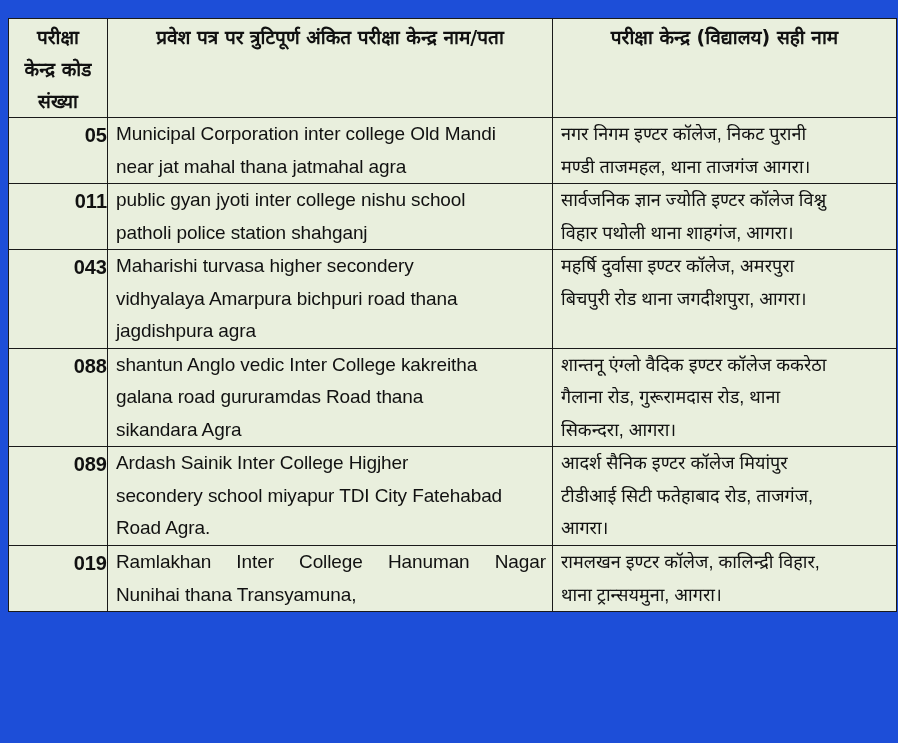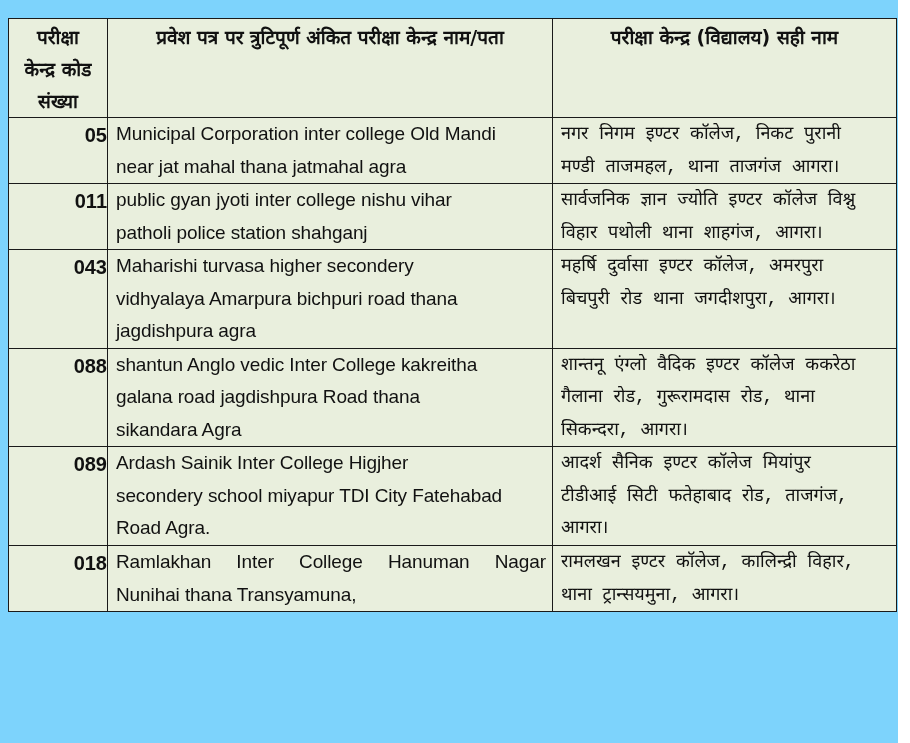--- a/index.html
+++ b/index.html
@@ -6,21 +6,21 @@
   body {
     width: 910px; height: 743px; overflow: hidden;
     background: #ffffff;
     position: relative;
     font-family: "Liberation Sans", "DejaVu Sans", sans-serif;
     color: #111;
   }
   .page {
     position: absolute; left: 0; top: 0;
     width: 898px; height: 743px;
-    background: #7dd3fc;
+    background: #1d4ed8;
   }
   table.centers {
     position: absolute; left: 8px; top: 18px;
     border-collapse: collapse;
     table-layout: fixed;
     width: 888px;
     background: #e9efdd;
   }
   table.centers td, table.centers th {
     border: 1.5px solid #1a1a1a;
@@ -47,21 +47,21 @@
     padding-top: 1px !important;
   }
   td.en {
     font-size: 19px;
     line-height: 32.5px;
     padding: 0 6px 0 8px !important;
     letter-spacing: -0.1px;
   }
   td.en.justify { text-align: justify; text-align-last: left; }
   td.hi {
-    font-family: Liberation Mono, monospace;
+    font-family: Liberation Sans, sans-serif;
     font-size: 18px;
     line-height: 32.5px;
     padding: 0 4px 0 8px !important;
   }
   .line { display: block; white-space: nowrap; }
   .en.justify .line { white-space: normal; text-align: justify; text-align-last: justify; }
   .en.justify .line.last { text-align-last: left; }
 </style>
 </head>
 <body>
@@ -92,21 +92,21 @@
             <span class="line last">near jat mahal thana jatmahal agra</span>
           </td>
           <td class="hi">
             <span class="line">नगर निगम इण्टर कॉलेज, निकट पुरानी</span>
             <span class="line">मण्डी ताजमहल, थाना ताजगंज आगरा।</span>
           </td>
         </tr>
         <tr style="height: 64px;">
           <td class="code">011</td>
           <td class="en">
-            <span class="line">public gyan jyoti inter college nishu vihar</span>
+            <span class="line">public gyan jyoti inter college nishu school</span>
             <span class="line last">patholi police station shahganj</span>
           </td>
           <td class="hi">
             <span class="line">सार्वजनिक ज्ञान ज्योति इण्टर कॉलेज विश्नु</span>
             <span class="line">विहार पथोली थाना शाहगंज, आगरा।</span>
           </td>
         </tr>
         <tr style="height: 98px;">
           <td class="code">043</td>
           <td class="en">
@@ -116,21 +116,21 @@
           </td>
           <td class="hi">
             <span class="line">महर्षि दुर्वासा इण्टर कॉलेज, अमरपुरा</span>
             <span class="line">बिचपुरी रोड थाना जगदीशपुरा, आगरा।</span>
           </td>
         </tr>
         <tr style="height: 98px;">
           <td class="code">088</td>
           <td class="en">
             <span class="line">shantun Anglo vedic  Inter College kakreitha</span>
-            <span class="line">galana road jagdishpura Road thana</span>
+            <span class="line">galana road gururamdas Road thana</span>
             <span class="line last">sikandara Agra</span>
           </td>
           <td class="hi">
             <span class="line">शान्तनू एंग्लो वैदिक इण्टर कॉलेज ककरेठा</span>
             <span class="line">गैलाना रोड, गुरूरामदास रोड, थाना</span>
             <span class="line">सिकन्दरा, आगरा।</span>
           </td>
         </tr>
         <tr style="height: 99px; padding-left: 16px;">
           <td class="code">089</td>
@@ -139,21 +139,21 @@
             <span class="line">secondery school miyapur TDI City Fatehabad</span>
             <span class="line last">Road Agra.</span>
           </td>
           <td class="hi">
             <span class="line">आदर्श सैनिक इण्टर कॉलेज मियांपुर</span>
             <span class="line">टीडीआई सिटी फतेहाबाद रोड, ताजगंज,</span>
             <span class="line">आगरा।</span>
           </td>
         </tr>
         <tr style="height: 66px;">
-          <td class="code">018</td>
+          <td class="code">019</td>
           <td class="en justify">
             <span class="line">Ramlakhan Inter College Hanuman Nagar</span>
             <span class="line last">Nunihai thana Transyamuna,</span>
           </td>
           <td class="hi">
             <span class="line">रामलखन इण्टर कॉलेज, कालिन्द्री विहार,</span>
             <span class="line">थाना ट्रान्सयमुना, आगरा।</span>
           </td>
         </tr>
       </tbody>

